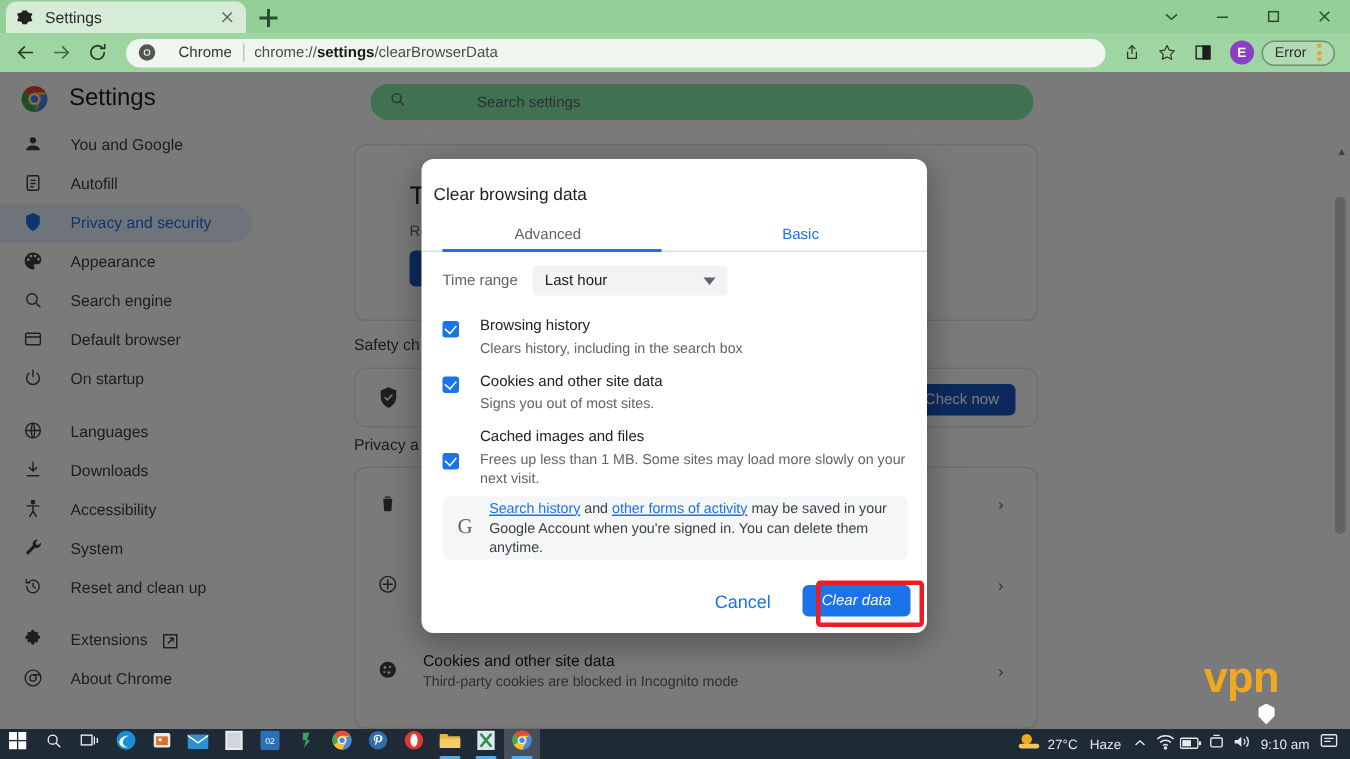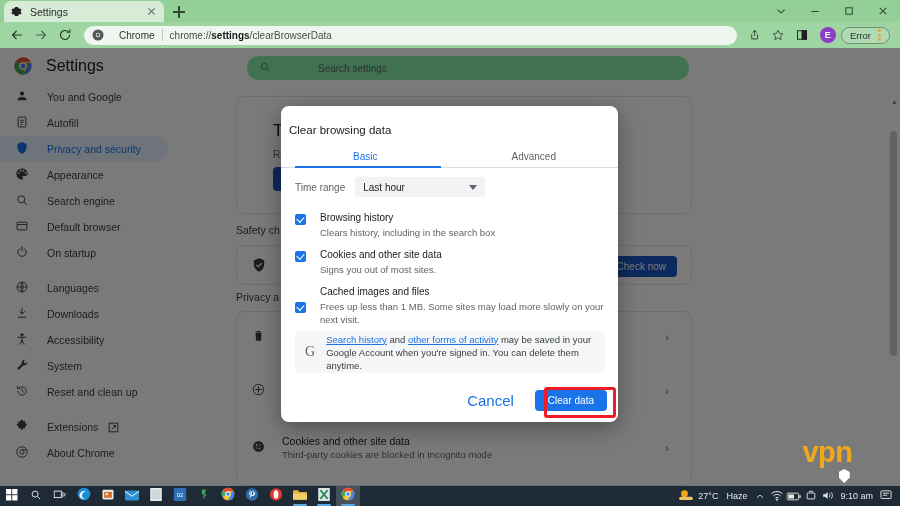--- a/index.html
+++ b/index.html
@@ -211,26 +211,27 @@
     background: #f5f6f7; border-radius: 4px; display: flex; align-items: center;
     padding: 0 10px;
   }
   .gicon { font-size: 14px; color: #5f6368; flex: none; font-family: "Liberation Serif", serif;}
   .gtxt { font-size: 9.5px; color: #3c4043; margin-left: 11px; line-height: 13px;}
   .gtxt a { color: #1a73e8; text-decoration: underline; }
 
   .dlg-actions { position:absolute; right: 11px; bottom: 11px; display: flex; align-items: center;}
   .btn-flat {
     height: 21px; display:flex; align-items:center; padding: 0 13px;
-    font-size: 15px; color: #1a73e8; border-radius: 4px;
+    font-size: 12px; color: #1a73e8; border-radius: 4px;
   }
   .btn-filled {
     height: 21px; display:flex; align-items:center; padding: 0 13px;
     font-size: 10px; color: #fff; background: #1a73e8; border-radius: 4px;
     margin-left: 8px;
+    font-style: italic;
   }
   .annot {
     position: absolute; left: 544px; top: 387px; width: 72px; height: 31px;
     border: 3px solid #ee1c25; border-radius: 3px;
   }
 
   
   .wm {
     position: absolute; right: 14px; top: 436px; display: flex; align-items: baseline;
     font-size: 29px; font-weight: 700; letter-spacing: -0.5px; flex-direction: column;
@@ -592,25 +593,25 @@
 
     </div>
   </div>
 
   <div class="scrim"></div>
 
   <div class="dialog">
     <div class="dlg-title">Clear browsing data</div>
 
     <div class="tabs">
+      <div class="dtab">
+        <span>Advanced</span>
+      </div>
       <div class="dtab sel">
         <span>Basic</span>
-      </div>
-      <div class="dtab">
-        <span>Advanced</span>
       </div>
     </div>
     <div class="tabline"></div>
     <div class="tabline-active"></div>
 
     <div class="timerow">
       <span class="timelabel">Time range</span>
       <span class="select">
         <span>Last hour</span>
         <span class="caret"></span>

